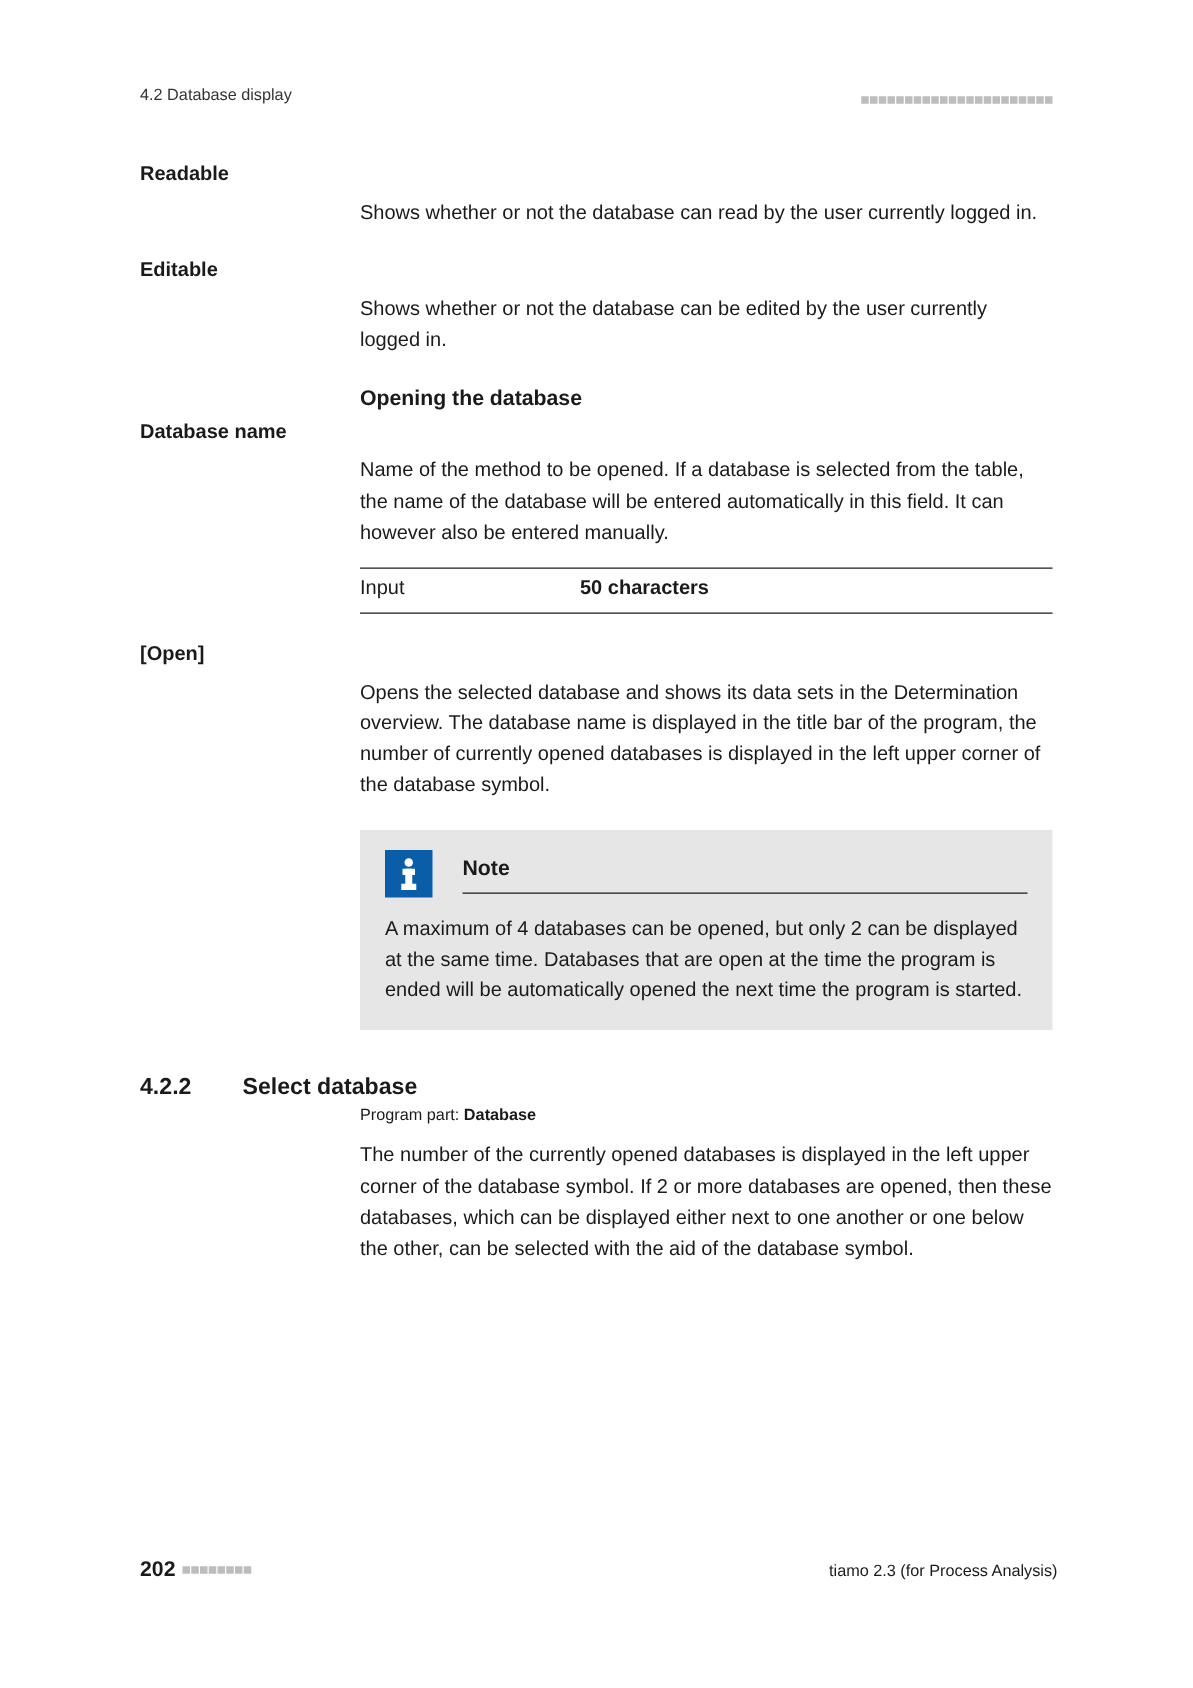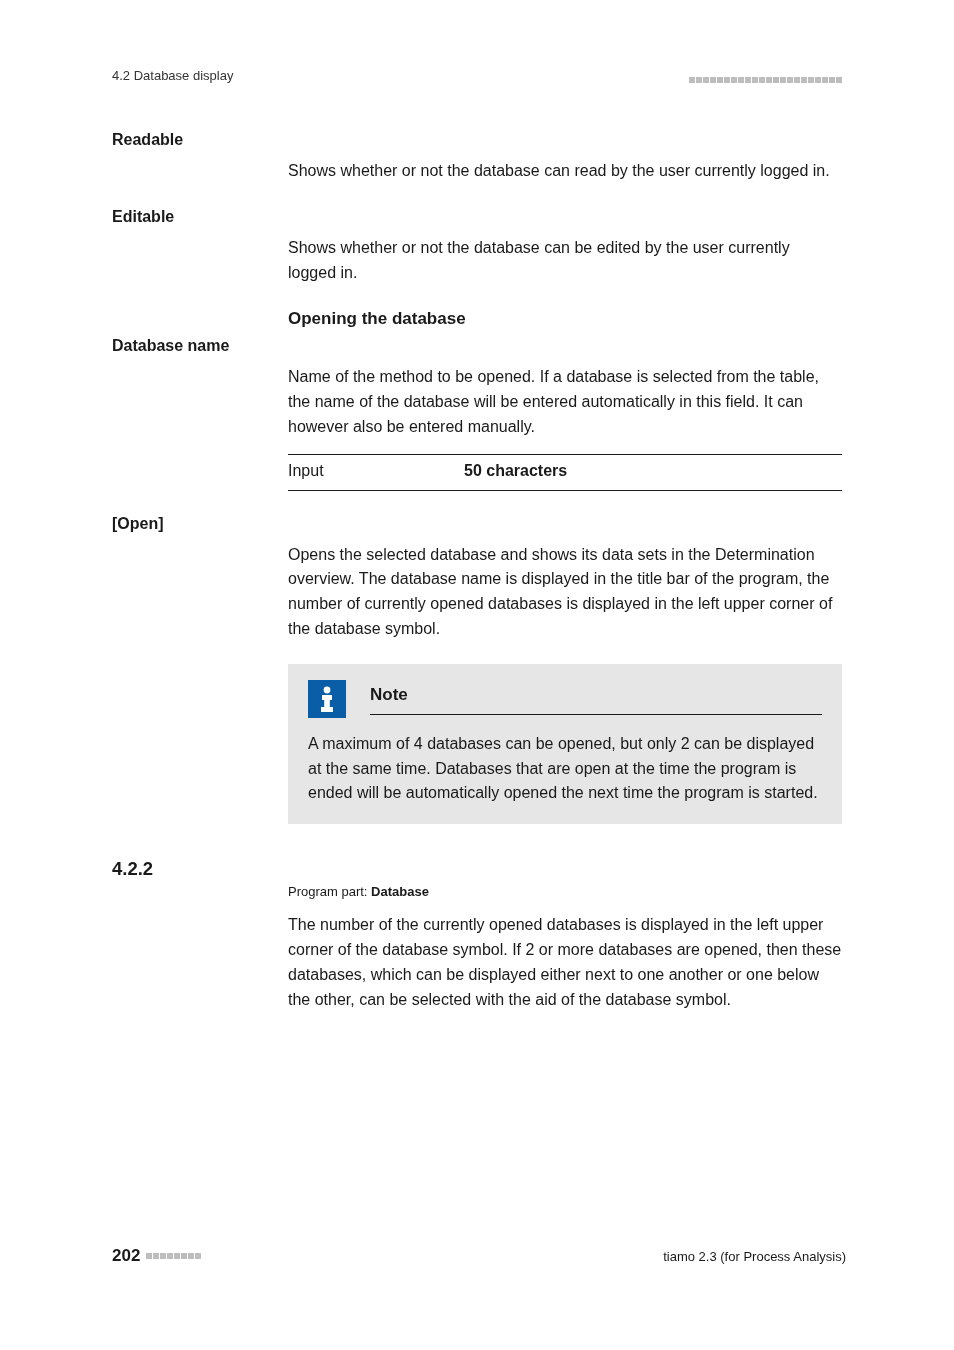--- a/index.html
+++ b/index.html
@@ -234,20 +234,21 @@
             </span>
             <span class="note-title">Note</span>
           </div>
           <div>A maximum of 4 databases can be opened, but only 2 can be displayed at the same time. Databases that are open at the time the program is ended will be automatically opened the next time the program is started.</div>
         </div>
       </div>
     </div>
 
     <div class="sectnum-row">
       <span class="sectnum">4.2.2</span>
+      <span class="secttitle">Select database</span>
     </div>
 
     <div class="body-indent">
       <div class="program-part">
         <span class="pp-label">Program part: </span><span class="pp-value">Database</span>
       </div>
       <div class="sect-body">The number of the currently opened databases is displayed in the left upper corner of the database symbol. If 2 or more databases are opened, then these databases, which can be displayed either next to one another or one below the other, can be selected with the aid of the database symbol.</div>
     </div>
 
   </div>

